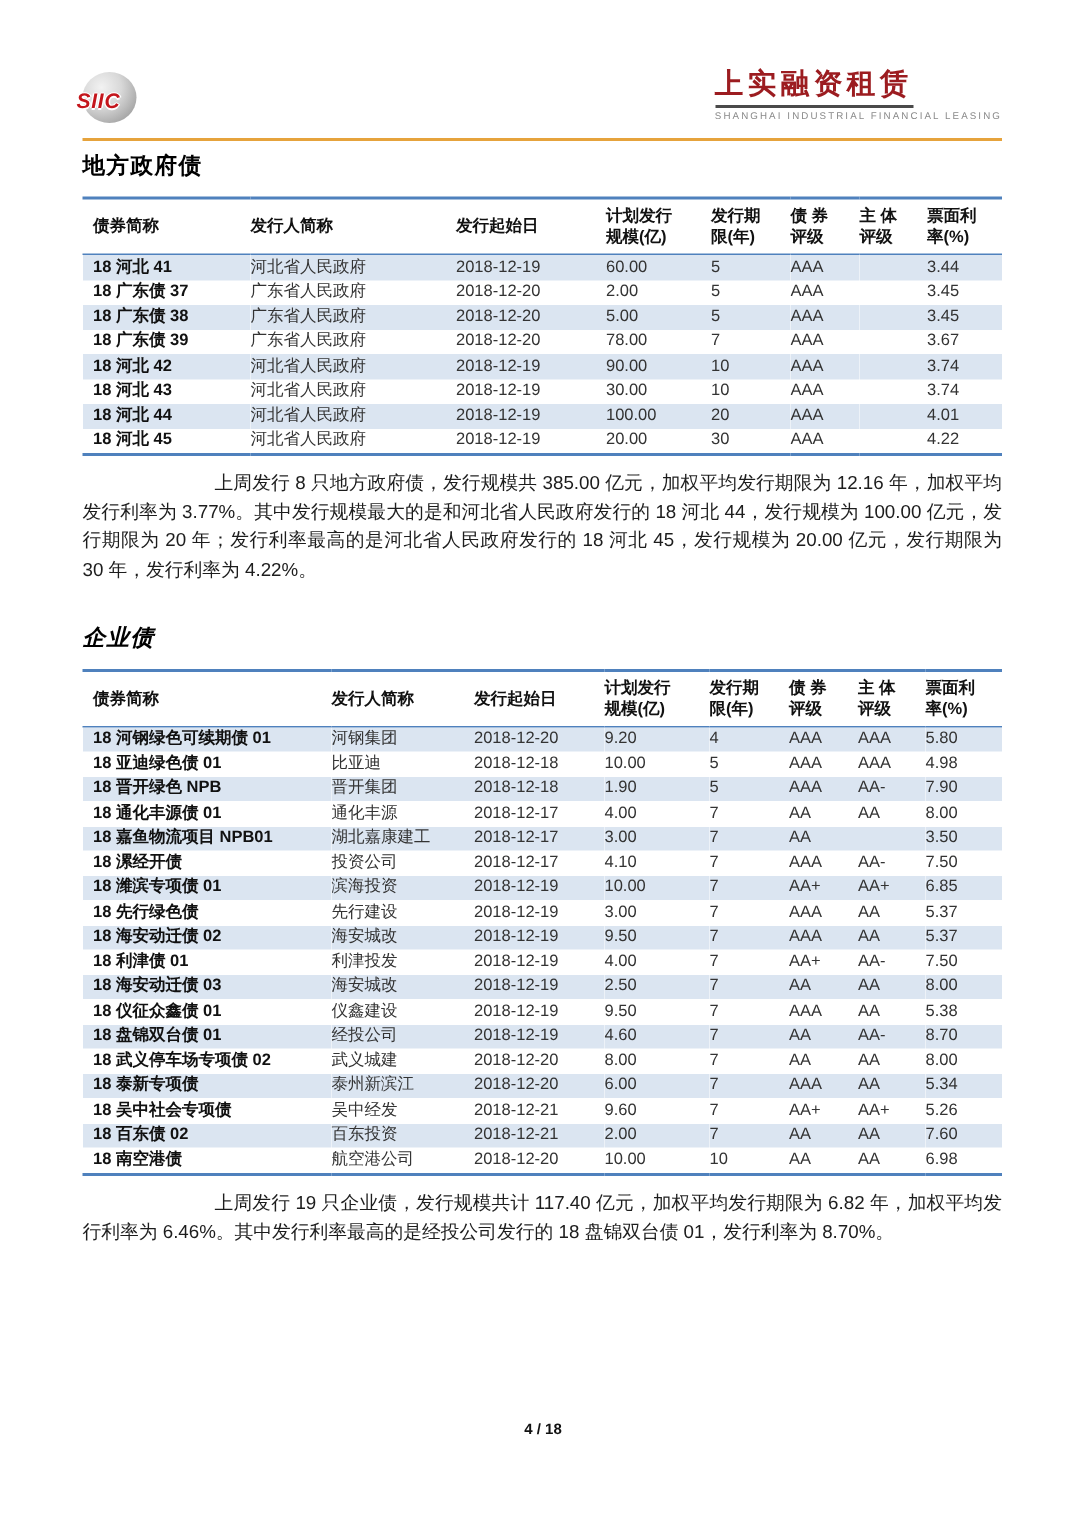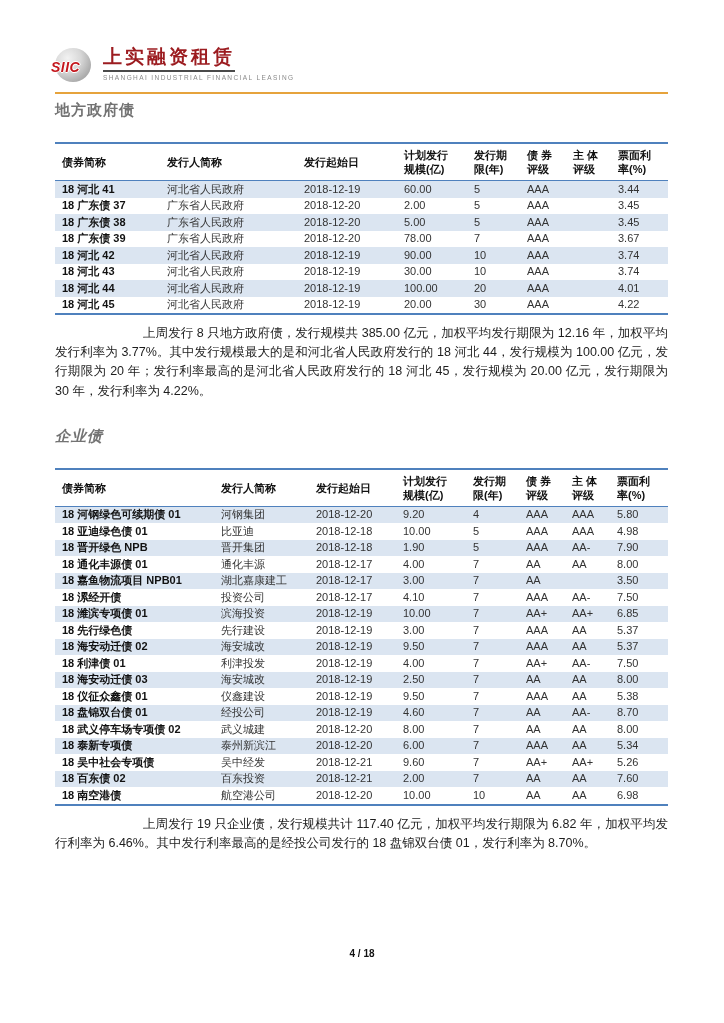--- a/index.html
+++ b/index.html
@@ -8,21 +8,21 @@
     background: #ffffff;
     font-family: "Liberation Sans", "DejaVu Sans", sans-serif;
     color: #222;
     position: relative;
     overflow: hidden;
   }
   .page { position: absolute; inset: 0; background: #fff; }
   .content { position: absolute; left: 55px; top: 0; width: 613px; }
 
   
-  .logo-row { margin-top: 45px; height: 44px; display: flex; align-items: flex-start; }
+  .logo-row { margin-top: 45px; height: 44px; display: flex; align-items: flex-start; justify-content: space-between; }
   .logo-sphere {
     width: 36px; height: 34px; border-radius: 50%;
     background: radial-gradient(circle at 35% 30%, #f2f2f2 0%, #d8d8d8 40%, #9e9e9e 85%, #8a8a8a 100%);
     position: relative; flex: 0 0 auto; margin-top: 3px;
   }
   .logo-siic {
     position: absolute; left: -4px; top: 11px;
     font-style: italic; font-weight: bold; font-size: 14px;
     color: #c4161c; letter-spacing: 0.5px;
     text-shadow: -1px 0 #fff, 1px 0 #fff, 0 -1px #fff, 0 1px #fff;
@@ -36,29 +36,29 @@
     display: inline-block; white-space: nowrap;
   }
   .brand-en {
     font-size: 6.5px; color: #8a8a8a; letter-spacing: 1.4px;
     margin-top: 2px; white-space: nowrap;
   }
 
   
   .gold-rule { height: 2px; background: #e6a33c; margin-top: 3px; }
   .section-title {
-    font-size: 15px; font-weight: bold; color: #737373;
+    font-size: 15px; font-weight: bold; color: #000000;
     letter-spacing: 1px; margin-top: 7px;
   }
   .section-title.second { margin-top: 26px; font-style: italic; }
 
   
   table.bond-table {
     width: 613px; border-collapse: collapse; table-layout: fixed;
-    margin-top: 22px;
+    margin-top: 11px;
     border-top: 2px solid #4f81bd;
     border-bottom: 2px solid #4f81bd;
     font-size: 11px;
   }
   table.bond-table th {
     text-align: left; vertical-align: middle;
     font-weight: bold; color: #111;
     white-space: pre-line; line-height: 14px;
     padding: 4px 2px 4px 0;
     border-bottom: 1px solid #4f81bd;

